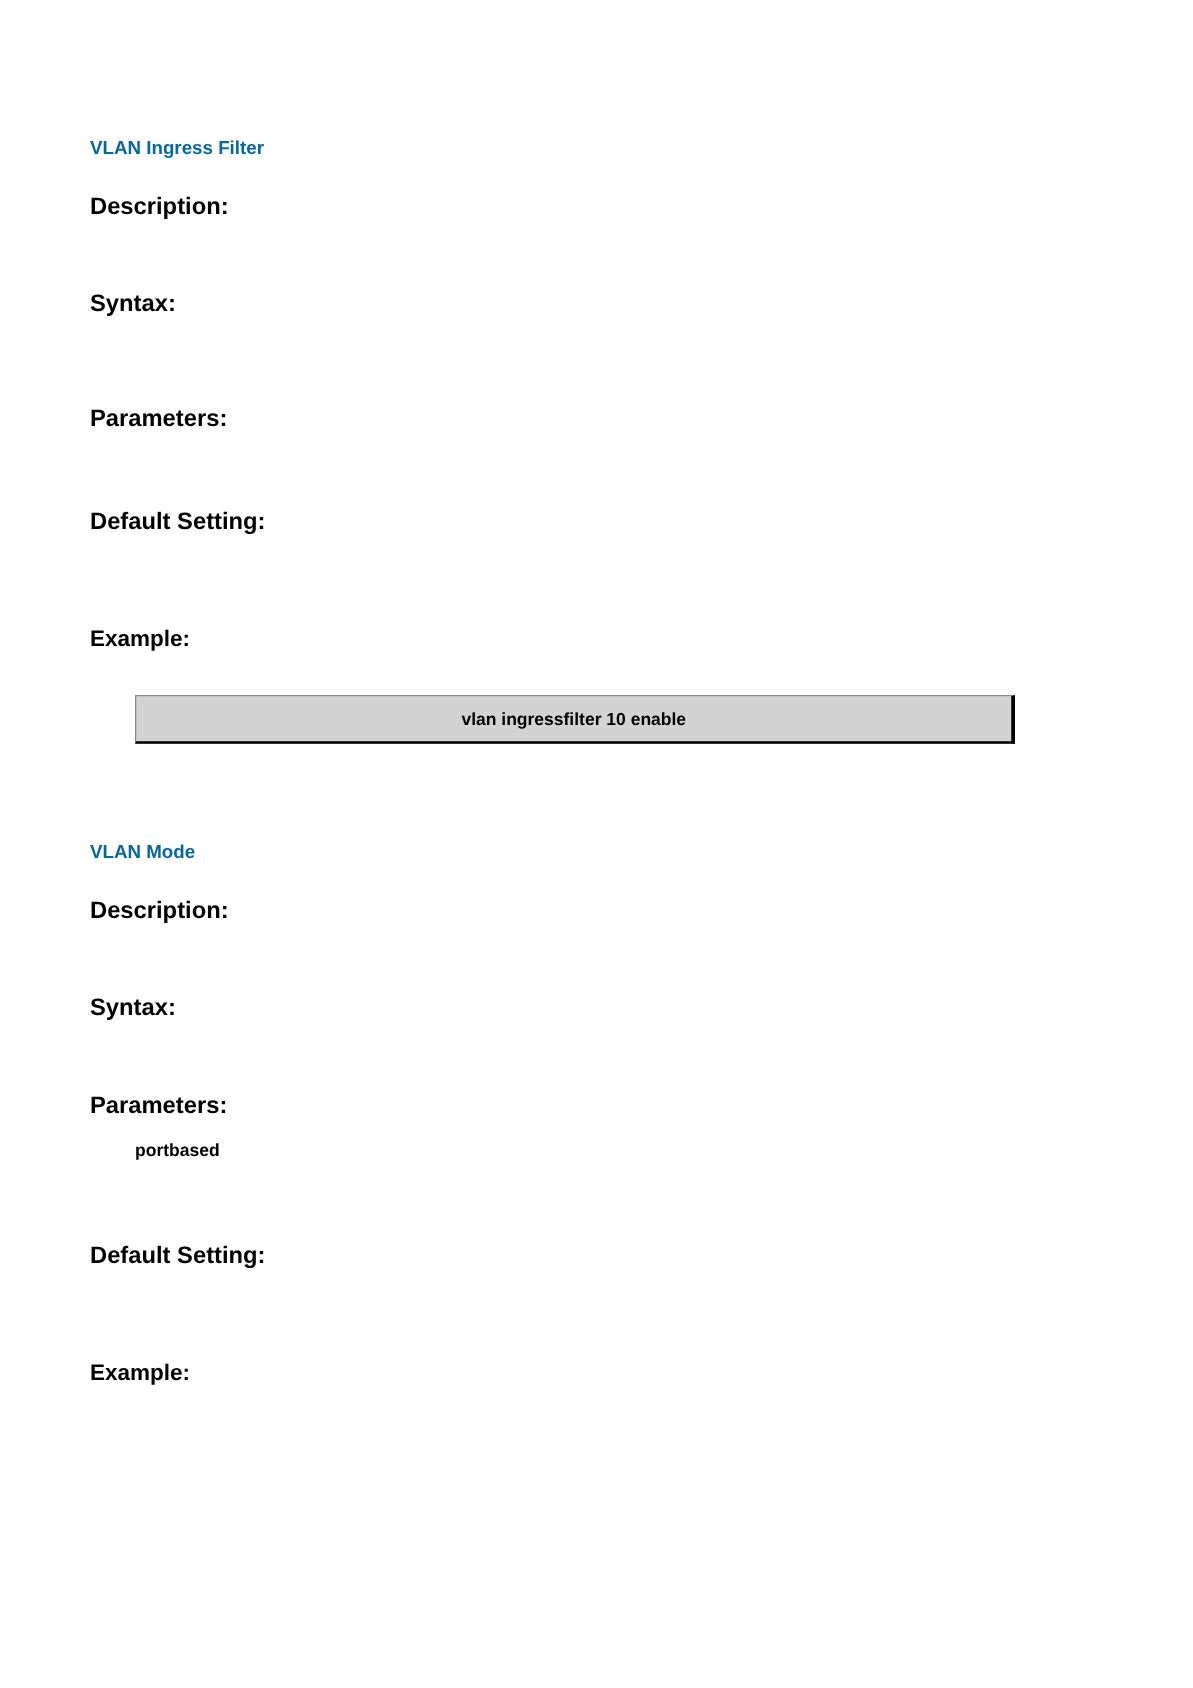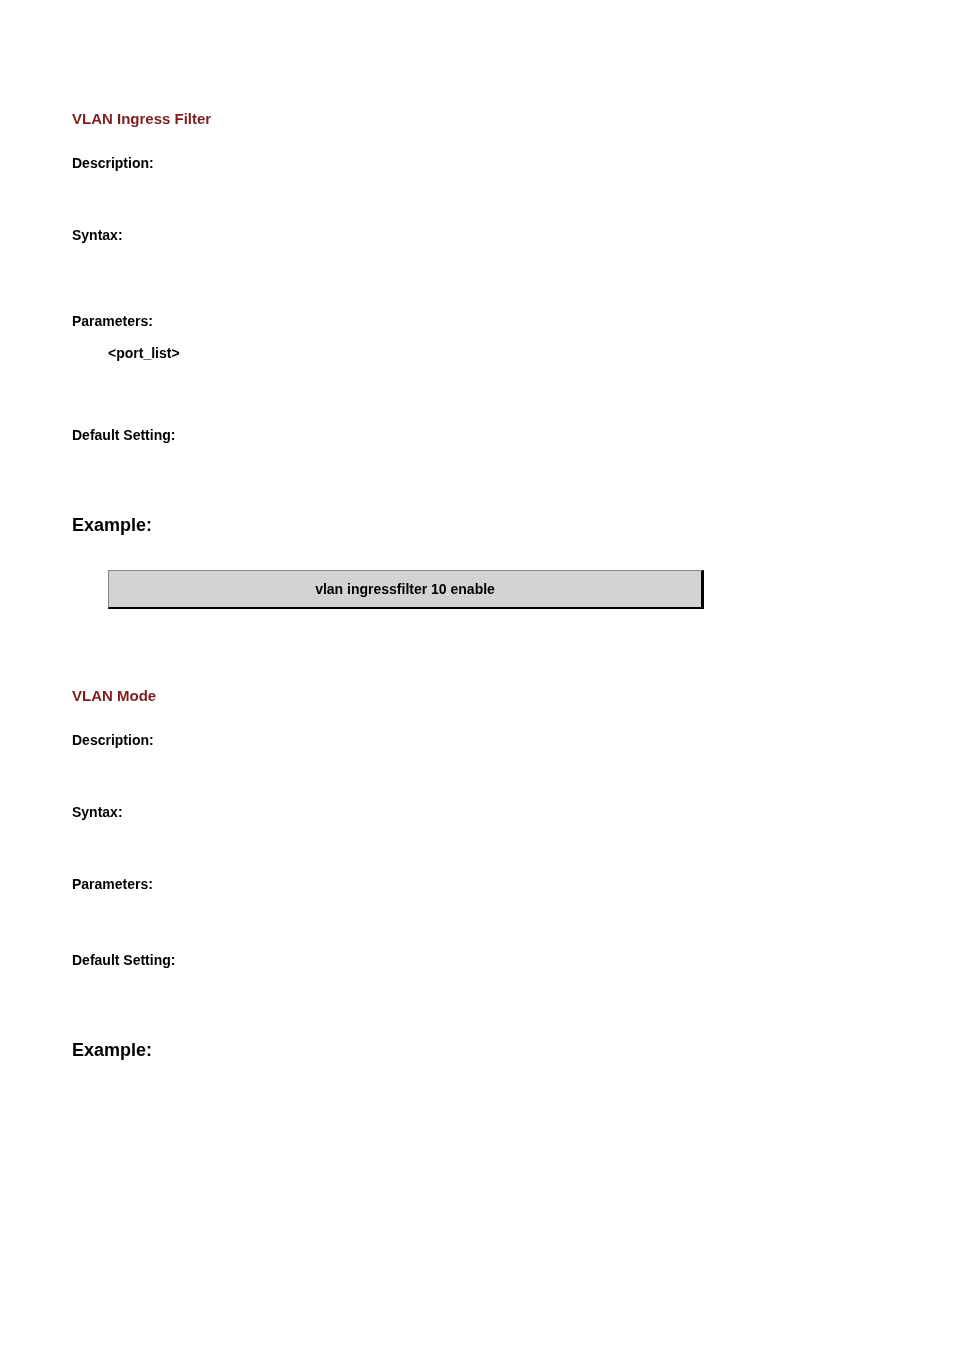--- a/index.html
+++ b/index.html
@@ -5,28 +5,28 @@
     * { margin: 0; padding: 0; box-sizing: border-box; }
     body {
       width: 954px;
       height: 1350px;
       background: #fff;
       font-family: Arial, Helvetica, sans-serif;
       padding: 110px 72px 0 72px;
       color: #000;
     }
     .section-title {
-      color: #7f1d1d;
+      color: #0369a1;
       font-weight: bold;
       font-size: 15px;
       margin-bottom: 28px;
     }
     .field-label {
       font-weight: bold;
-      font-size: 14px;
+      font-size: 19px;
       margin-bottom: 48px;
     }
     .field-label.before-indent {
       margin-bottom: 10px;
     }
     .indent-block {
       margin-left: 36px;
       margin-bottom: 60px;
     }
     .indent-item {
@@ -34,21 +34,21 @@
       font-size: 14px;
       line-height: 2.0;
     }
     .example-label {
       font-weight: bold;
       font-size: 18px;
       margin-bottom: 34px;
     }
     .code-box {
       margin-left: 36px;
-      width: 596px;
+      width: 704px;
       border: 1px solid #888;
       border-right: 3px solid #000;
       border-bottom: 2px solid #000;
       background: #d3d3d3;
       padding: 10px 12px;
       text-align: center;
       font-weight: bold;
       font-size: 14px;
       margin-bottom: 78px;
     }
@@ -62,33 +62,33 @@
 <body>
 
 <div class="section-title">VLAN Ingress Filter</div>
 
 <div class="field-label spacer-desc">Description:</div>
 
 <div class="field-label spacer-syntax">Syntax:</div>
 
 <div class="field-label before-indent">Parameters:</div>
 <div class="indent-block">
-  <div class="indent-item">&lt;port_list&gt;</div>
 </div>
 
 <div class="field-label spacer-default">Default Setting:</div>
 
 <div class="example-label">Example:</div>
 <div class="code-box">vlan ingressfilter 10 enable</div>
 
 <div class="section-title">VLAN Mode</div>
 
 <div class="field-label spacer-desc">Description:</div>
 
 <div class="field-label spacer-syntax2">Syntax:</div>
 
 <div class="field-label before-indent">Parameters:</div>
 <div class="indent-block">
+  <div class="indent-item">portbased</div>
 </div>
 
 <div class="field-label spacer-default2">Default Setting:</div>
 
 <div class="example-label">Example:</div>
 
 </body></html>

